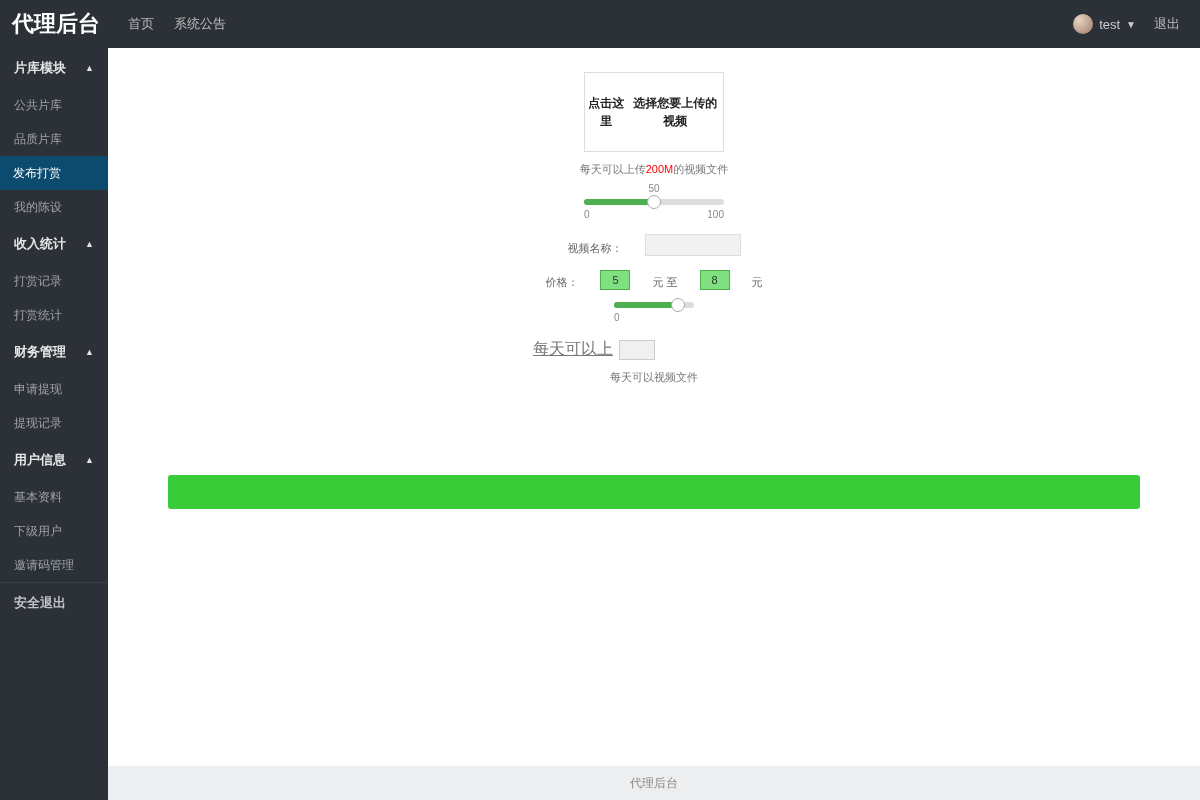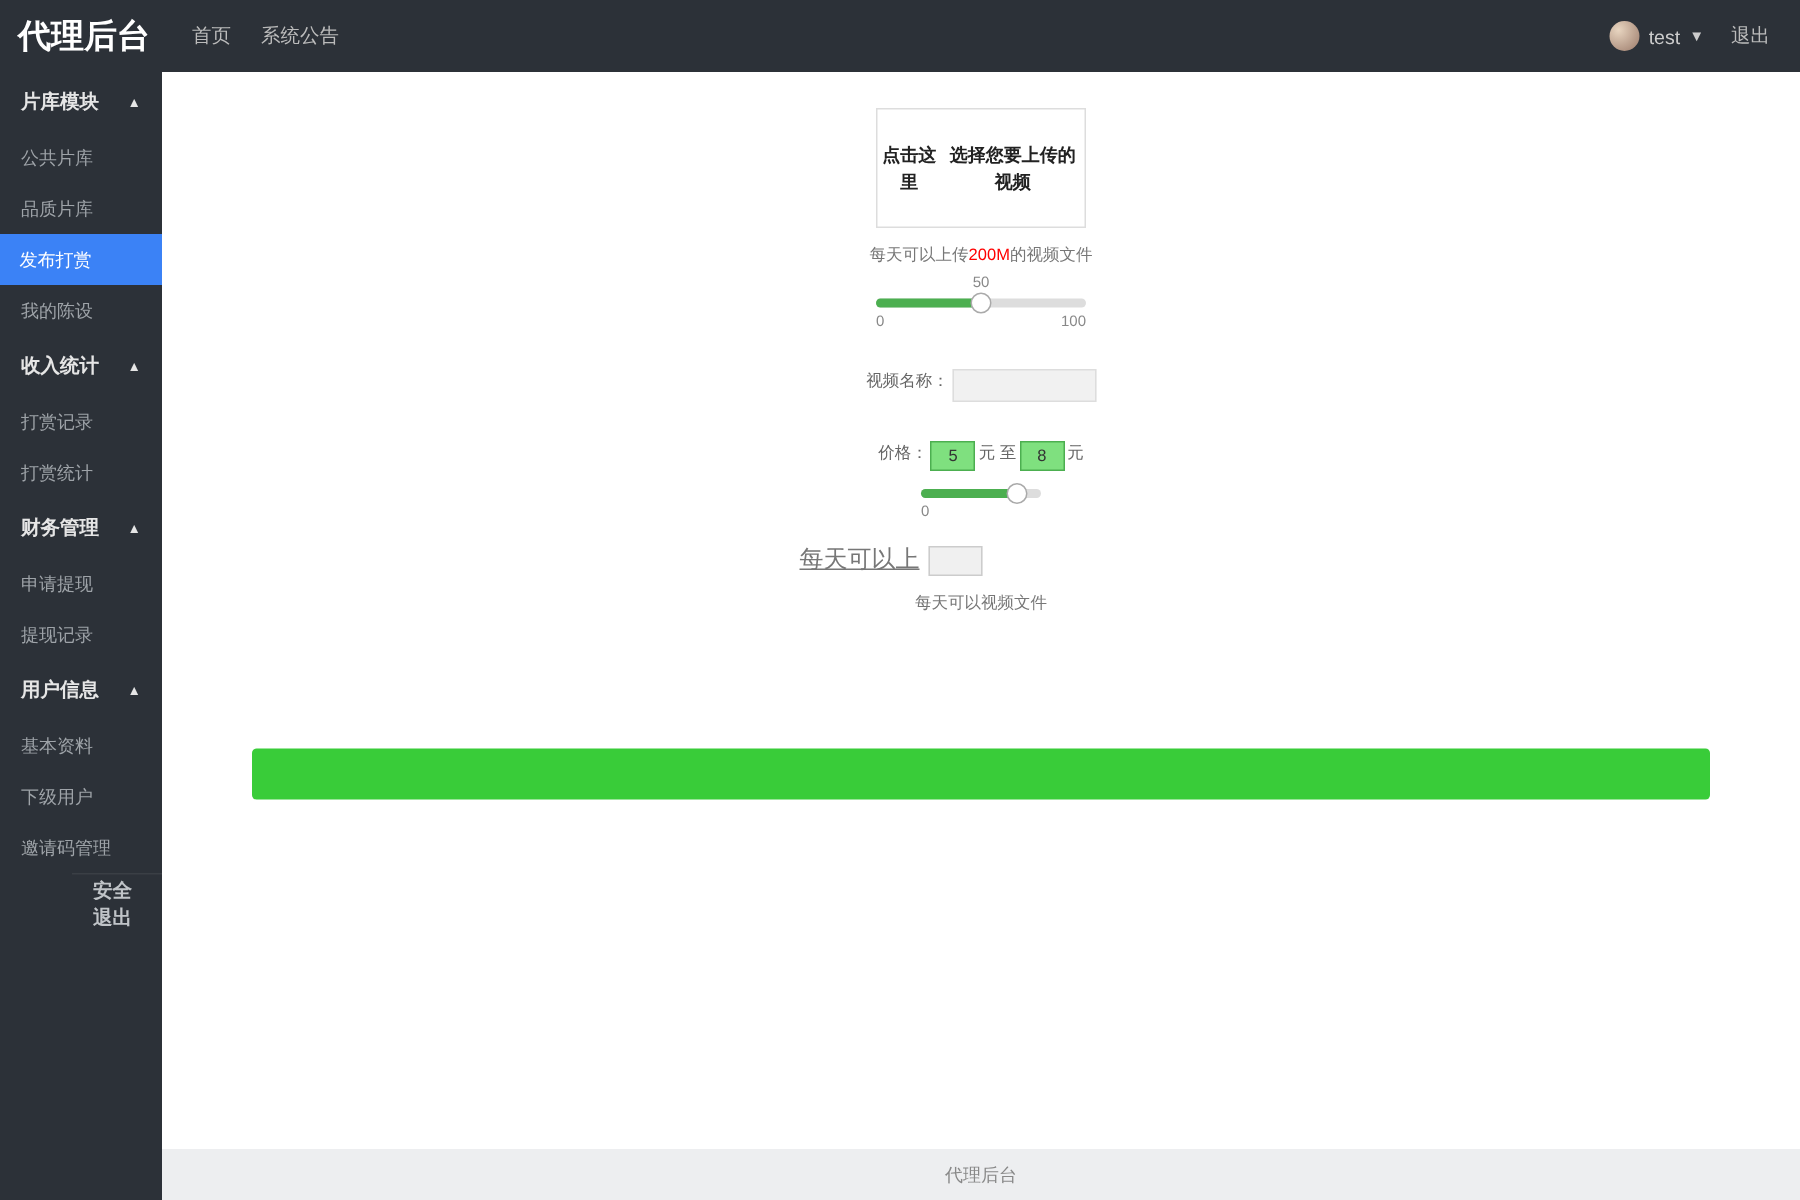--- a/index.html
+++ b/index.html
@@ -14,39 +14,39 @@
 .topbar .user { display: flex; align-items: center; gap: 6px; color: #ccc; cursor: pointer; }
 .topbar .avatar { width: 20px; height: 20px; border-radius: 50%; background: radial-gradient(circle at 30% 30%, #e8d5c0, #9b7a6a); }
 .topbar .caret { font-size: 10px; }
 .topbar .logout { color: #bbb; cursor: pointer; font-size: 13px; }
 
 .layout { display: flex; height: calc(100vh - 48px); }
 .sidebar { width: 108px; background: #2c3138; color: #c0c4c8; overflow-y: auto; flex-shrink: 0; }
 .sidebar .group-head { height: 40px; padding: 0 14px; display: flex; align-items: center; justify-content: space-between; font-weight: bold; color: #e6e6e6; cursor: pointer; font-size: 13px; }
 .sidebar .group-head .arrow { font-size: 9px; }
 .sidebar .group-item { height: 34px; padding: 0 14px; display: flex; align-items: center; color: #9ea3a8; cursor: pointer; font-size: 12px; }
-.sidebar .group-item.active { background: #3b82f6; color: #fff; padding-left: 13px; }
-.sidebar .solo-item { height: 40px; padding: 0 14px; display: flex; align-items: center; color: #c0c4c8; cursor: pointer; font-size: 13px; font-weight: bold; border-top: 1px solid #3a3f45; margin-left: 48px; }
+.sidebar .group-item.active { background: #0c4a6e; color: #fff; padding-left: 13px; }
+.sidebar .solo-item { height: 40px; padding: 0 14px; display: flex; align-items: center; color: #c0c4c8; cursor: pointer; font-size: 13px; font-weight: bold; border-top: 1px solid #3a3f45; }
 
 .main { flex: 1; display: flex; flex-direction: column; background: #fff; overflow-y: auto; }
 .content { flex: 1; padding: 24px 60px 40px; }
 
 .upload-col { display: flex; flex-direction: column; align-items: center; gap: 10px; }
 .upload-box { width: 140px; height: 80px; border: 1px solid #ddd; display: flex; flex-direction: row; align-items: center; justify-content: center; text-align: center; font-size: 12px; font-weight: bold; color: #222; cursor: pointer; line-height: 1.5; }
 .hint { font-size: 11px; color: #777; }
 .hint .red { color: #ff0000; }
 
 .slider-wrap { width: 140px; position: relative; margin-top: 12px; }
 .slider-track { width: 100%; height: 6px; background: #ddd; border-radius: 3px; position: relative; }
 .slider-fill { position: absolute; left: 0; top: 0; height: 100%; background: #4caf50; border-radius: 3px; }
 .slider-thumb { width: 14px; height: 14px; background: #fff; border: 1px solid #aaa; border-radius: 50%; position: absolute; top: -4px; transform: translateX(-50%); }
 .slider-val { position: absolute; top: -16px; font-size: 10px; color: #888; transform: translateX(-50%); }
 .slider-labels { display: flex; justify-content: space-between; font-size: 10px; color: #888; margin-top: 4px; }
 
-.field-row { display: flex; align-items: flex-start; gap: 2px; font-size: 11px; color: #666; margin-top: 16px; }
+.field-row { display: flex; align-items: flex-end; gap: 22px; font-size: 11px; color: #666; margin-top: 4px; }
 .field-row input.txt { width: 96px; height: 22px; border: 1px solid #ddd; background: #f1f1f1; padding: 0 4px; font-size: 11px; }
 .field-row input.num { width: 30px; height: 20px; border: 1px solid #4caf50; background: #7fe07f; text-align: center; font-size: 11px; color: #333; }
 
 .mini-slider-wrap { width: 80px; position: relative; margin-top: 2px; }
 .second-upload { display: flex; align-items: center; gap: 6px; font-size: 16px; color: #777; margin-top: 6px; margin-left: -120px; text-decoration: underline; }
 .second-upload .mini-box { width: 36px; height: 20px; border: 1px solid #ccc; background: #f0f0f0; cursor: pointer; }
 
 .big-green { width: 100%; height: 34px; background: #39cc39; border-radius: 3px; margin-top: 90px; cursor: pointer; }
 
 .footer { height: 34px; background: #edeef0; display: flex; align-items: center; justify-content: center; color: #888; font-size: 12px; }

